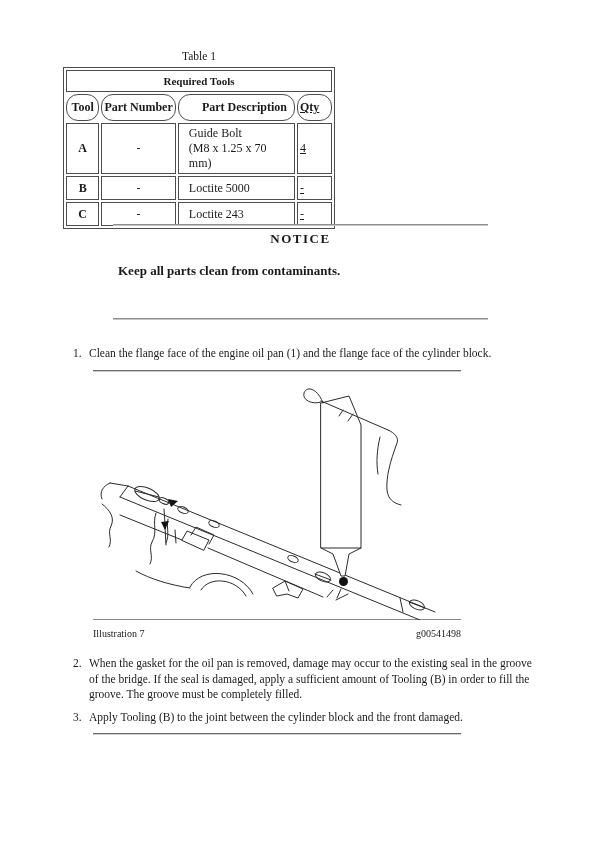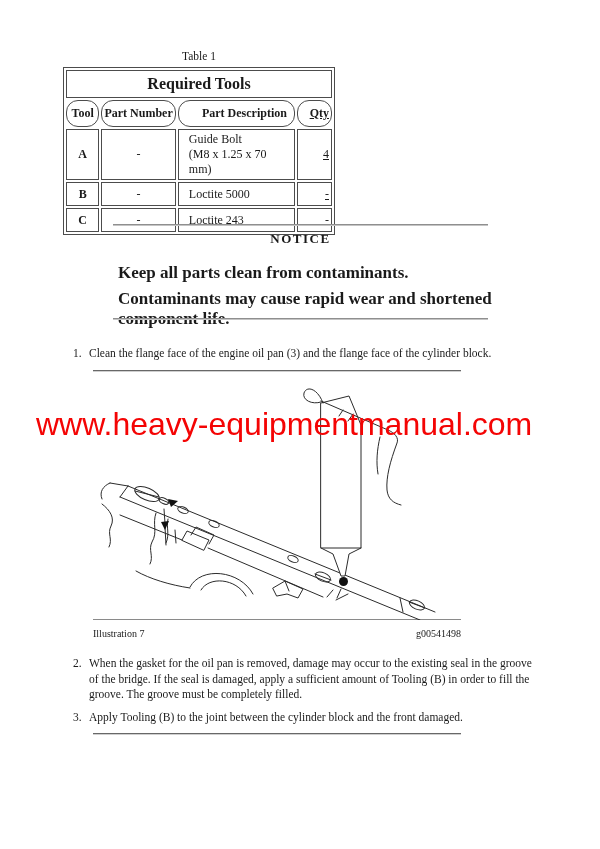--- a/index.html
+++ b/index.html
@@ -15,42 +15,42 @@
   table.tools{
     position:absolute;left:63px;top:67px;width:272px;
     border-collapse:separate;border-spacing:2px;
     border:1px solid #4c4c4c;background:#fff;
     font-size:12px;
   }
   table.tools td,table.tools th{
     border:1px solid #4c4c4c;vertical-align:middle;padding:2px 2px;
     font-weight:normal;
   }
-  table.tools .t-title{text-align:center;font-weight:bold;font-size:16px;padding:4px 2px;}
+  table.tools .t-title{text-align:center;font-weight:bold;font-size:11px;padding:4px 2px;}
   table.tools .t-head{text-align:center;font-weight:bold;padding:5px 2px;border-radius:12px;}
   table.tools .c-tool{width:30px;text-align:center;font-weight:bold;}
   table.tools .c-pn{width:82px;text-align:center;margin-top:29px;}
   table.tools .c-desc{width:114px;text-align:left;padding-left:10px;}
-  table.tools .c-qty{width:34px;text-align:right;text-decoration:underline;}
+  table.tools .c-qty{width:34px;text-align:left;text-decoration:underline;}
   table.tools .row-a td{height:32px;}
   table.tools .row-b td,table.tools .row-c td{height:18px;}
   
   .rule{
     position:absolute;height:0;
     border-top:1px solid #8f8f8f;border-bottom:1px solid #c4c4c4;
   }
   .rule.dark{border-top:1px solid #686868;border-bottom:1px solid #cfcfcf;}
   .rule.thin{border-top:1px solid #8a8a8a;border-bottom:0;}
   
   .notice-title{
     position:absolute;left:113px;top:231px;width:375px;text-align:center;
     font-size:13px;font-weight:bold;letter-spacing:1.5px;
   }
   .notice-p{
-    position:absolute;left:118px;width:380px;font-size:17px;font-weight:bold;
+    position:absolute;left:118px;width:380px;font-size:13px;font-weight:bold;
   }
   
   .step{
     position:absolute;left:73px;display:flex;font-size:11.5px;line-height:15.5px;
   }
   .step .num{width:16px;flex:0 0 16px;text-align:left;}
   .step .txt{width:452px;}
   
   .illus{position:absolute;left:90px;top:380px;width:380px;height:240px;z-index:1;}
   .illus svg{display:block;width:100%;height:100%;}
@@ -103,26 +103,25 @@
         <td class="c-pn">-</td>
         <td class="c-desc">Loctite 243</td>
         <td class="c-qty">-</td>
       </tr>
     </tbody>
   </table>
 
   <div class="rule" style="left:113px;top:224px;width:375px;"></div>
   <div class="notice-title">NOTICE</div>
   <div class="notice-p" style="top:263px;">Keep all parts clean from contaminants.</div>
-  <div class="notice-p" style="top:289px;">Contaminants may cause rapid wear and shortened component life.</div>
   <div class="rule" style="left:113px;top:318px;width:375px;"></div>
 
   <div class="step" style="top:346px;">
     <span class="num">1.</span>
-    <span class="txt">Clean the flange face of the engine oil pan (3) and the flange face of the cylinder block.</span>
+    <span class="txt">Clean the flange face of the engine oil pan (1) and the flange face of the cylinder block.</span>
   </div>
   <div class="rule dark" style="left:93px;top:370px;width:368px;"></div>
 
   <div class="illus">
     <svg viewBox="0 0 380 240" xmlns="http://www.w3.org/2000/svg">
       <g fill="none" stroke="#2b2b2b" stroke-width="1" stroke-linecap="round" stroke-linejoin="round">
 
         <path d="M38,106 L345,232"></path>
         <path d="M30,117 L330,240"></path>
         <path d="M38,106 L30,117"></path>
@@ -172,21 +171,20 @@
         <path d="M290,57 C287,70 286,82 288,94"></path>
       </g>
       <g fill="#111111" stroke="none">
         <polygon points="78,119 88,121 81,127"></polygon>
         <polygon points="71,142 79,141 75,150"></polygon>
         <circle cx="253.5" cy="201.5" r="4.5"></circle>
       </g>
     </svg>
   </div>
 
-  <div class="watermark" style="color: rgb(244, 4, 4);">www.heavy-equipmentmanual.com</div>
 
   <div class="rule thin" style="left:93px;top:619px;width:368px;"></div>
   <div class="caption-row">
     <span>Illustration 7</span>
     <span>g00541498</span>
   </div>
 
   <div class="step" style="top:656px;">
     <span class="num">2.</span>
     <span class="txt">When the gasket for the oil pan is removed, damage may occur to the existing seal in the groove of the bridge. If the seal is damaged, apply a sufficient amount of Tooling (B) in order to fill the groove. The groove must be completely filled.</span>

